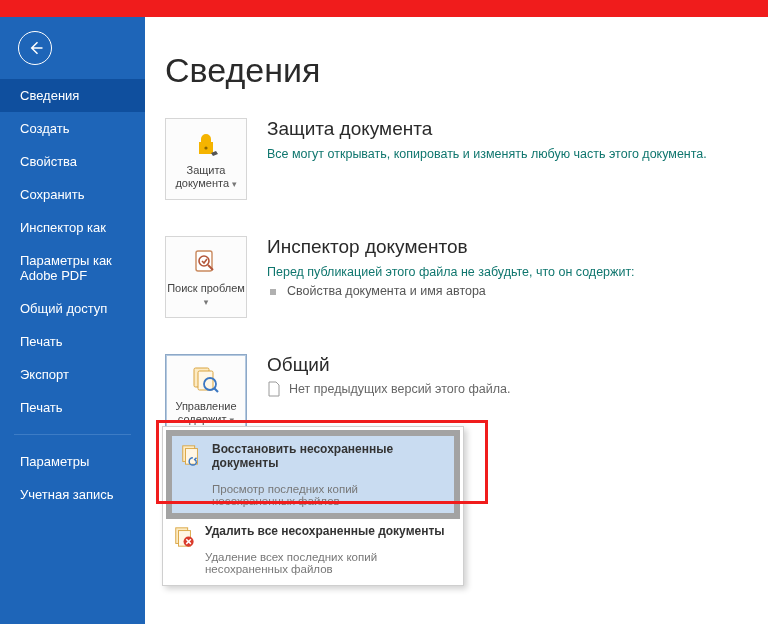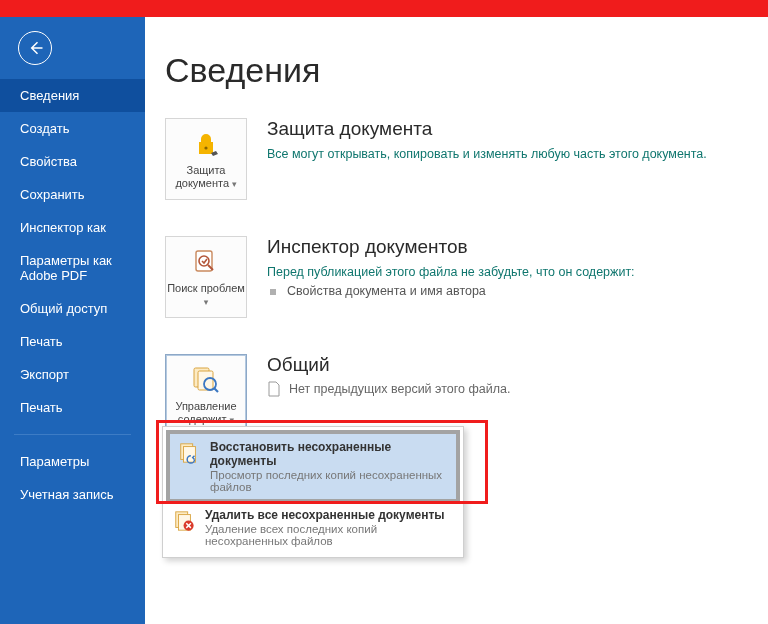--- a/index.html
+++ b/index.html
@@ -21,25 +21,25 @@
   .tile .lbl .arr{font-size:9px;color:#777}
   .tile.active{border-color:#8da8c7;box-shadow:inset 0 0 0 1px #b4c9e0}
   .body h2{font-size:19px;color:#2a2a2a;font-weight:400;margin-bottom:5px}
   .body p{font-size:12.5px;color:#0f766e;line-height:1.5}
   .body ul{list-style:none;margin-top:2px}
   .body li{font-size:12.5px;color:#555;padding-left:20px;position:relative}
   .body li:before{content:"";position:absolute;left:3px;top:5px;width:6px;height:6px;background:#b0b0b0}
   .vline{display:flex;align-items:center;gap:8px;font-size:12.5px;color:#666;margin-top:4px}
   .menu{position:absolute;left:162px;top:426px;width:302px;background:#fff;border:1px solid #cfcfcf;box-shadow:3px 3px 6px rgba(0,0,0,.18);padding:4px 2px}
   .mitem{display:flex;align-items:flex-start;padding:6px 10px 6px 8px;gap:10px;cursor:pointer}
-  .mitem.sel{background:#c9dcf1;border:4px solid #a3a3a3;margin:-1px 1px}
+  .mitem.sel{background:#c9dcf1;border:6px solid #a3a3a3;margin:-1px 1px}
   .mitem .mic{width:22px;height:22px;flex-shrink:0;margin-top:2px}
   .mitem .mt{font-size:12px}
   .mitem .mt b{font-weight:600;color:#333}
-  .mitem .mt .sub{color:#777;font-size:11.5px;margin-top:1px}
+  .mitem .mt .sub{color:#777;font-size:11.5px;margin-top:13px}
   .redbox{position:absolute;left:156px;top:420px;width:332px;height:84px;border:3.5px solid #f01c1c;pointer-events:none}
 </style>
 </head>
 <body>
 
 <div class="topbar"></div>
 
 <div class="sidebar">
   <div class="backcirc">
     <svg viewBox="0 0 24 24">

